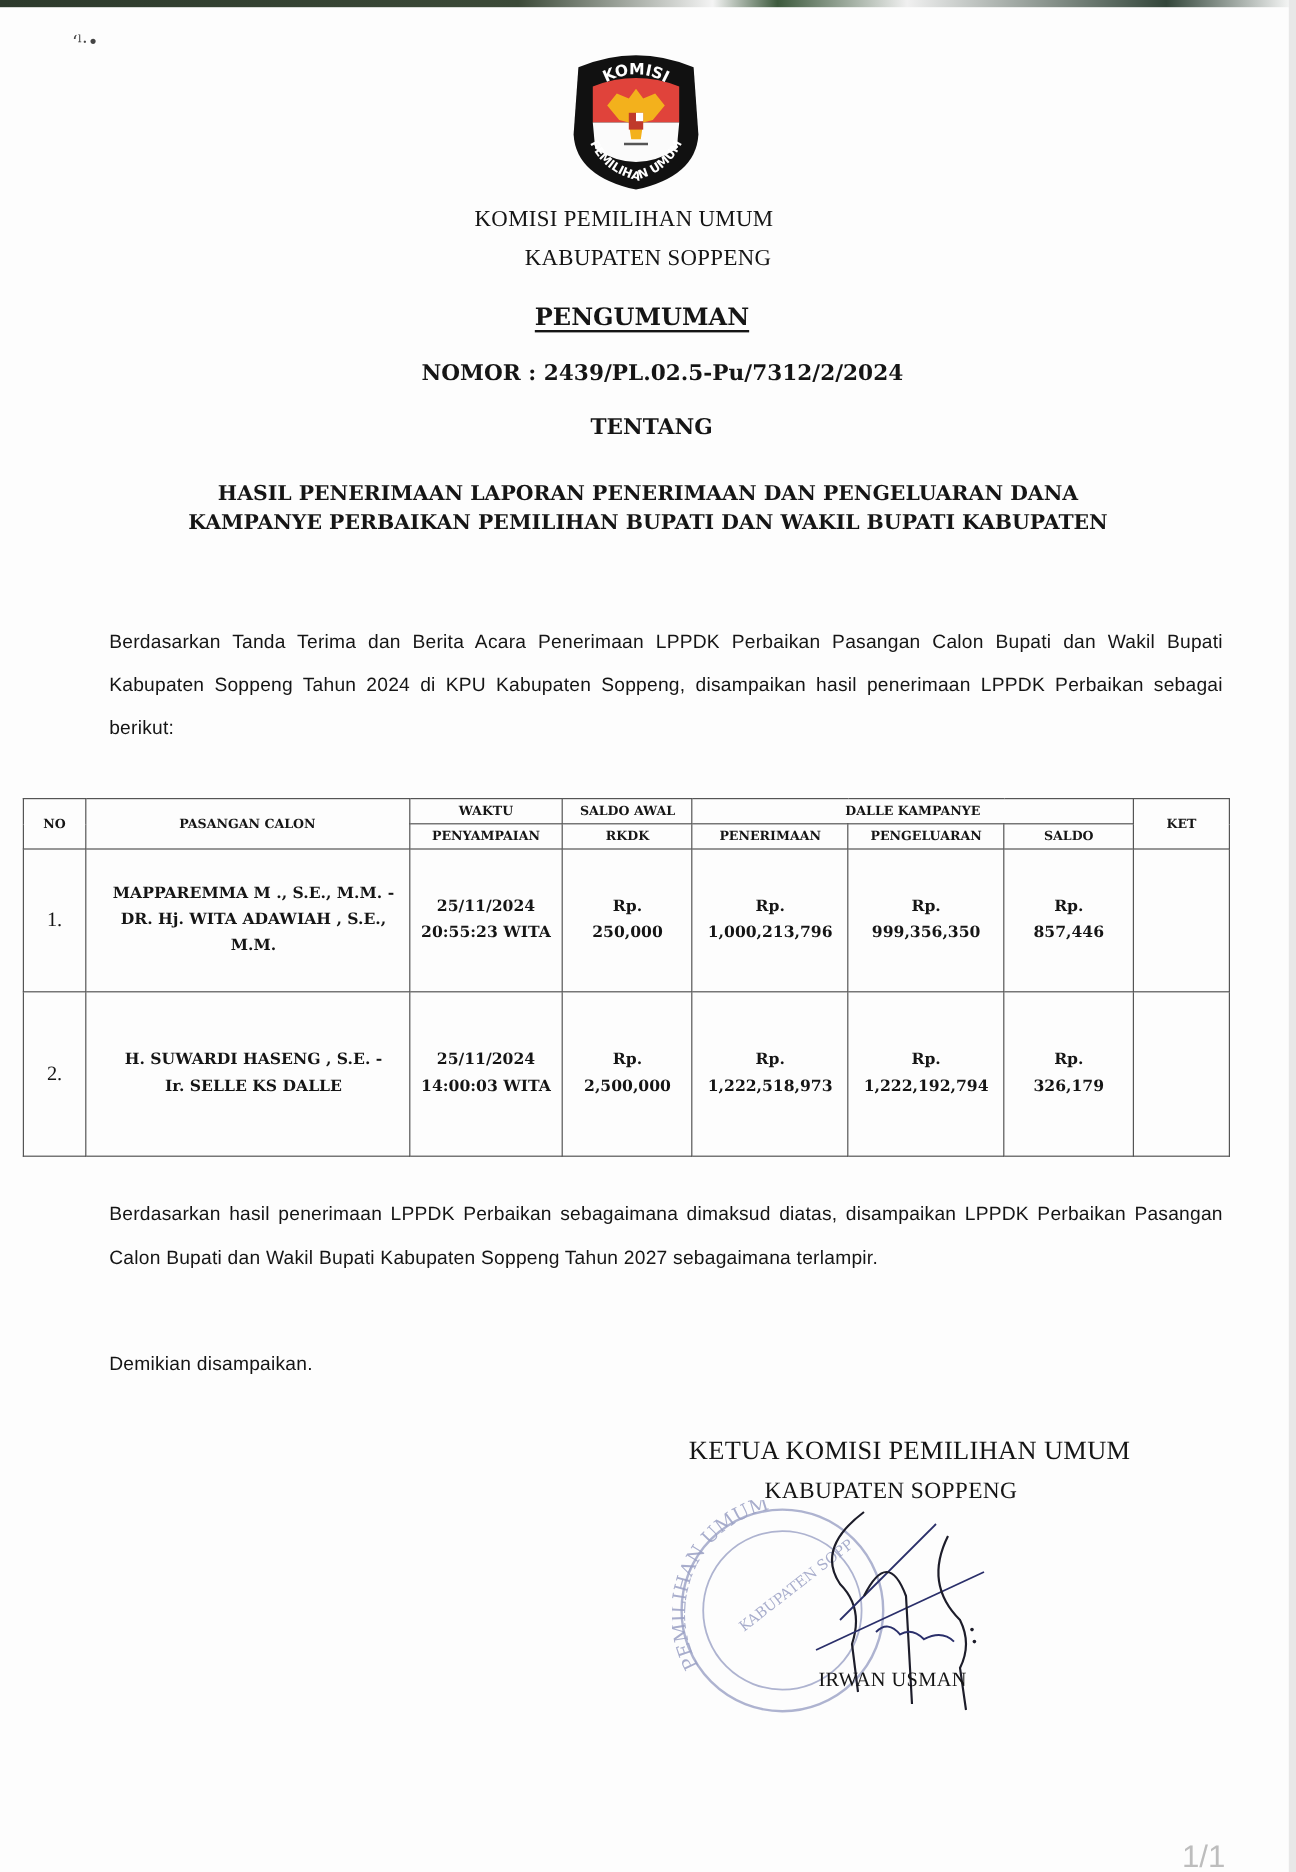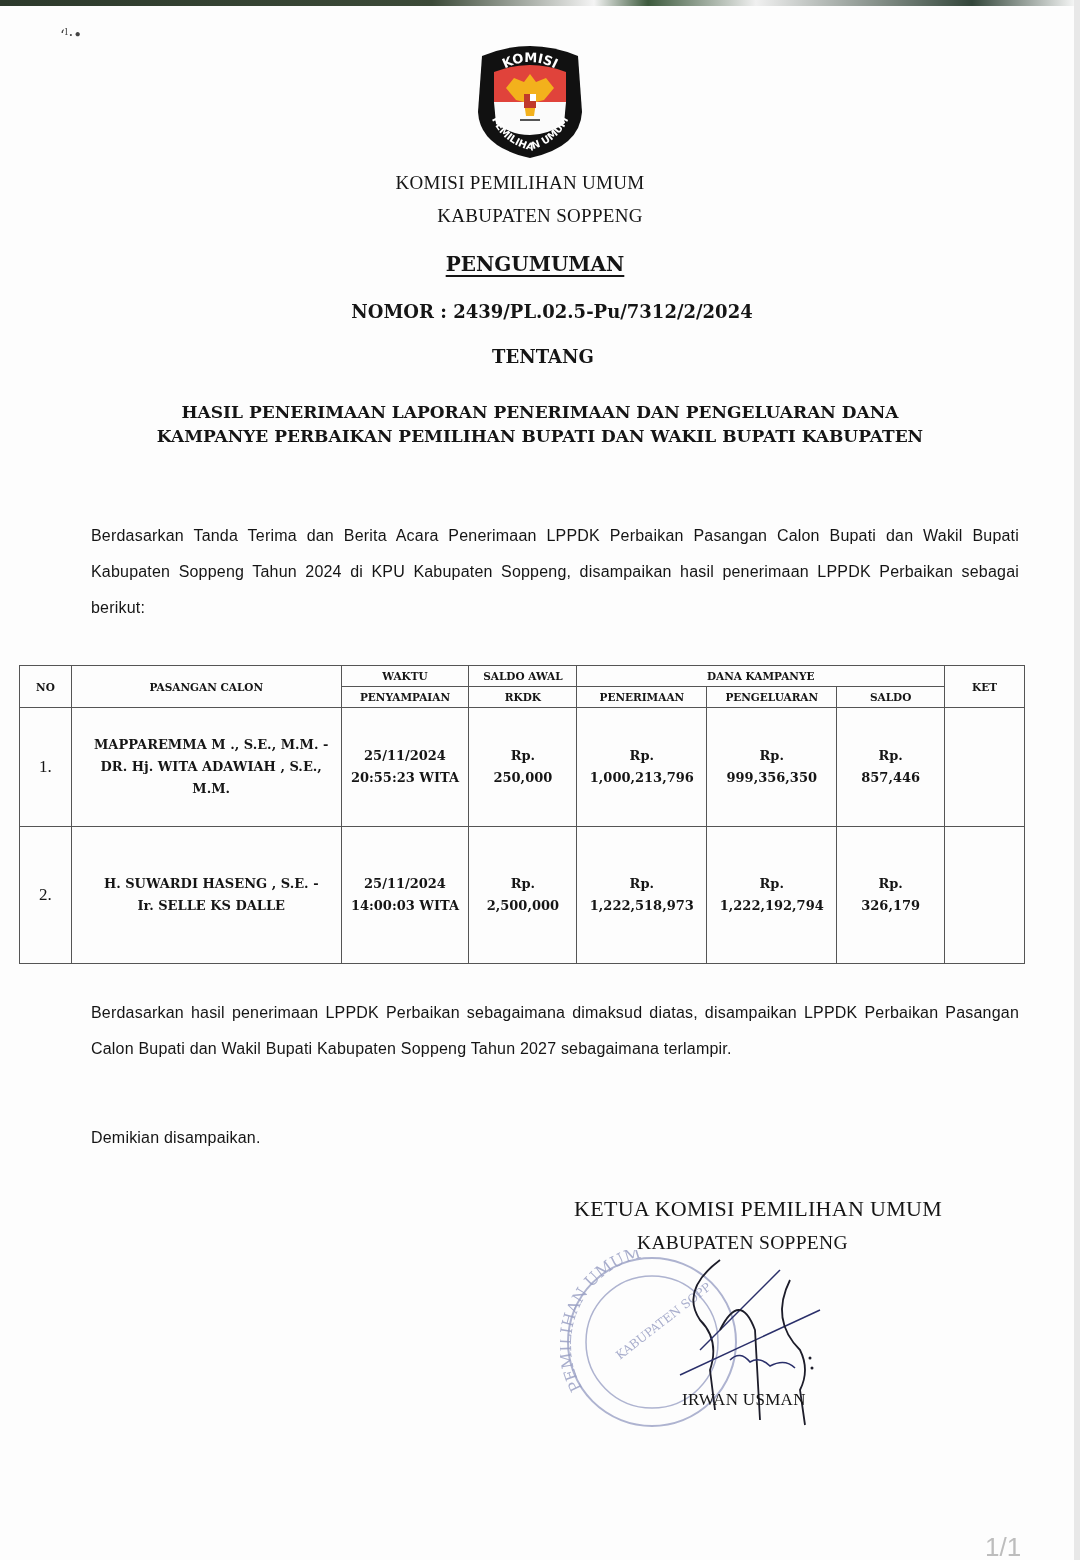--- a/index.html
+++ b/index.html
@@ -86,21 +86,21 @@
       <col style="width:130px">
       <col style="width:108px">
       <col style="width:80px">
   </colgroup>
   <thead>
     <tr>
       <th rowspan="2">NO</th>
       <th rowspan="2">PASANGAN CALON</th>
       <th>WAKTU</th>
       <th>SALDO AWAL</th>
-      <th colspan="3">DANA KAMPANYE</th>
+      <th colspan="3">DALLE KAMPANYE</th>
       <th rowspan="2">KET</th>
     </tr>
     <tr>
       <th style="border-top:none">PENYAMPAIAN</th>
       <th style="border-top:none">RKDK</th>
       <th>PENERIMAAN</th>
       <th>PENGELUARAN</th>
       <th>SALDO</th>
     </tr>
   </thead>

